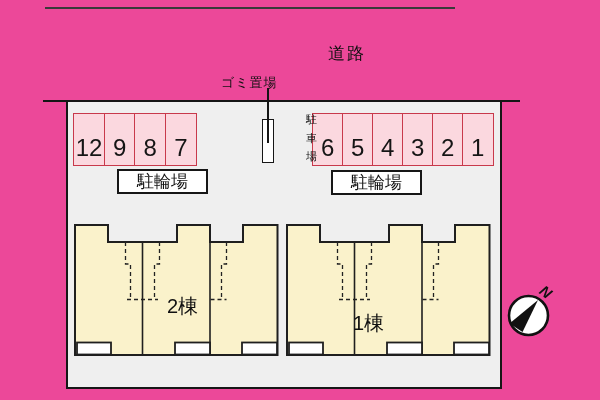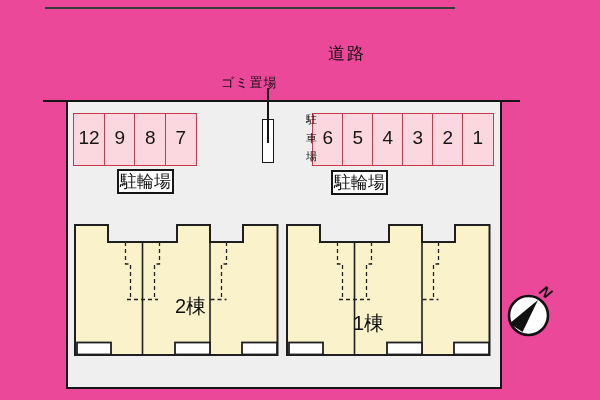--- a/index.html
+++ b/index.html
@@ -16,42 +16,42 @@
   #garbage-leader{left:267px;top:88px;width:1.6px;height:55px;background:#151515;z-index:8;}
   
   #site{left:66px;top:100px;width:436px;height:289px;background:#efefef;
         border:2.6px solid #161616;box-sizing:border-box;z-index:1;}
   
   .stall-row{display:flex;z-index:3;}
   #stall-row-left{left:73px;top:113px;height:52.5px;}
   #stall-row-right{left:312px;top:113px;height:52.5px;}
   .stall{box-sizing:border-box;height:52.5px;background:#fbd8df;border:1.6px solid #c8394b;
          display:flex;align-items:flex-end;justify-content:center;
-         font-size:19px;color:#151515;padding-bottom:16px;}
+         font-size:24px;color:#151515;padding-bottom:3px;}
   #stall-row-left .stall{width:32.2px;}
   #stall-row-right .stall{width:31.6px;}
   .stall + .stall{margin-left:-1.6px;}
   
   #garbage-box{left:262px;top:119px;width:11.5px;height:44px;background:#fff;
                border:1.6px solid #161616;box-sizing:border-box;z-index:3;}
   #parking-lot-label{left:273px;top:110px;width:18px;font-size:11px;line-height:18.5px;
                      word-break:break-all;z-index:3;margin-left:26px;}
   
   .bike-box{background:#fff;border:2px solid #161616;font-size:17px;line-height:19px;
-            padding:1px 1px;z-index:5;white-space:nowrap;}
+            padding:1px 18px;z-index:5;white-space:nowrap;}
   #bike-box-left{left:117px;top:169px;}
   #bike-box-right{left:331px;top:170px;}
   
   #watermark{left:209px;top:178px;font-size:40px;font-weight:bold;letter-spacing:-1px;
              color:rgba(255,255,255,0.96);z-index:4;}
   
   #plan-svg{left:0;top:0;width:600px;height:400px;z-index:5;}
   
   .bldg-label{font-size:20px;color:#111;z-index:6;}
-  #bldg2-label{left:167px;top:293px;margin-left:8px;}
+  #bldg2-label{left:167px;top:293px;}
   #bldg1-label{left:353px;top:310px;}
 </style>
 </head>
 <body>
 
 <div id="canvas">
 
   <div class="abs" id="road-upper-line"></div>
   <div class="abs" id="road-label">道路</div>
 

